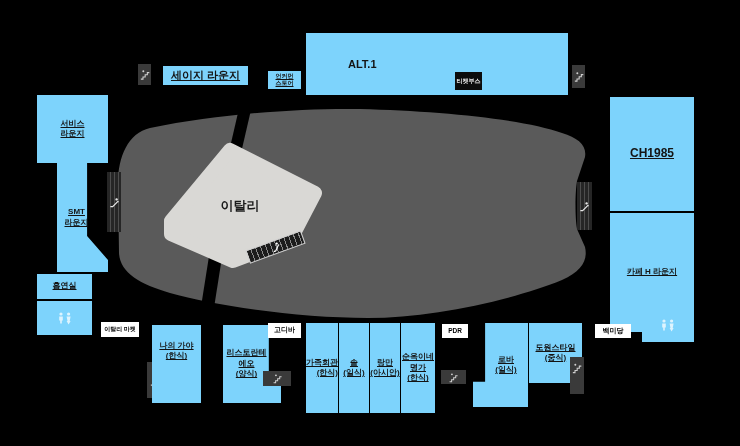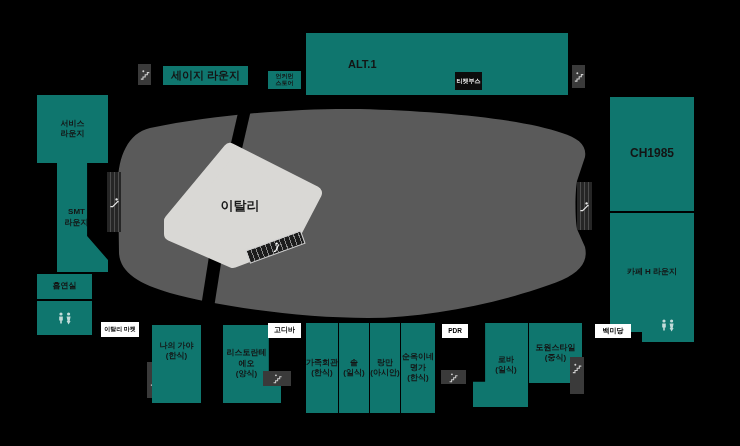--- a/index.html
+++ b/index.html
@@ -1,21 +1,21 @@
 <!DOCTYPE html>
 <html><head>
 <meta charset="utf-8">
 <style>
   html,body{margin:0;padding:0;background:#000;}
   .stage{position:relative;width:740px;height:446px;background:#000;overflow:hidden;
          font-family:"Liberation Sans",sans-serif;}
   .abs{position:absolute;}
-  .room{position:absolute;background:#0f766e;display:flex;align-items:center;justify-content:center;
+  .room{position:absolute;background:#7dd3fc;display:flex;align-items:center;justify-content:center;
         color:#141414;font-weight:bold;font-size:8px;line-height:1.3;text-align:center;
-        white-space:pre-line;}
+        white-space:pre-line;text-decoration:underline;}
   .labelbox{position:absolute;background:#ffffff;color:#000;font-weight:bold;font-size:6.5px;
         display:flex;align-items:center;justify-content:center;text-align:center;line-height:1.15;
         white-space:pre-line;}
   .darkbox{position:absolute;background:#3a3a3a;display:flex;align-items:center;justify-content:center;}
   .blackband{position:absolute;background:#000;}
   .esc-strip{position:absolute;background:repeating-linear-gradient(90deg,#262626 0 3px,#4e4e4e 3px 4px);
         display:flex;align-items:center;justify-content:center;}
   .hatch-strip{position:absolute;background:repeating-linear-gradient(90deg,#1c1c1c 0 4px,#8a8a8a 4px 5px);
         border:1px solid #cfcfcf;display:flex;align-items:center;justify-content:center;}
   .icon{display:block;}
@@ -132,21 +132,21 @@
 에오
 (양식)</span></div>
   <div class="darkbox" style="left:263px;top:371px;width:28px;height:15px;">
     <svg class="icon" width="11" height="11" viewBox="0 0 12 14">
       <path d="M1,12.5 h2.6 v-2.6 h2.6 v-2.6 h2.6 v-2.6 h2.4" fill="none" stroke="#cfcfcf" stroke-width="1.3"></path>
       <circle cx="4" cy="3" r="1.2" fill="#cfcfcf"></circle>
     </svg>
   </div>
   <div class="labelbox" style="left:268px;top:323px;width:33px;height:15px;font-size:7px;"><span>고디바</span></div>
 
-  <div class="room" style="left:306px;top:323px;width:32px;height:90px;"><span>가족회관
+  <div class="room" style="left:306px;top:323px;width:32px;height:90px;text-align:right;"><span>가족회관
 (한식)</span></div>
   <div class="room" style="left:339px;top:323px;width:30px;height:90px;"><span>솥
 (일식)</span></div>
   <div class="room" style="left:370px;top:323px;width:30px;height:90px;"><span>랑만
 (아시안)</span></div>
   <div class="room" style="left:401px;top:323px;width:34px;height:90px;"><span>순옥이네
 명가
 (한식)</span></div>
 
   <div class="labelbox" style="left:442px;top:324px;width:26px;height:14px;font-size:6.5px;"><span>PDR</span></div>

